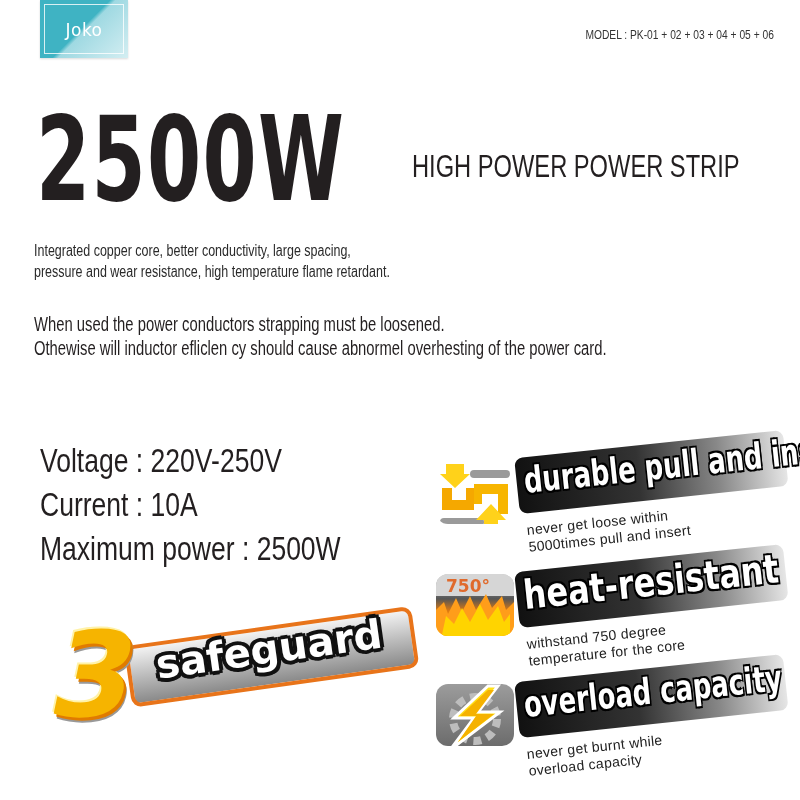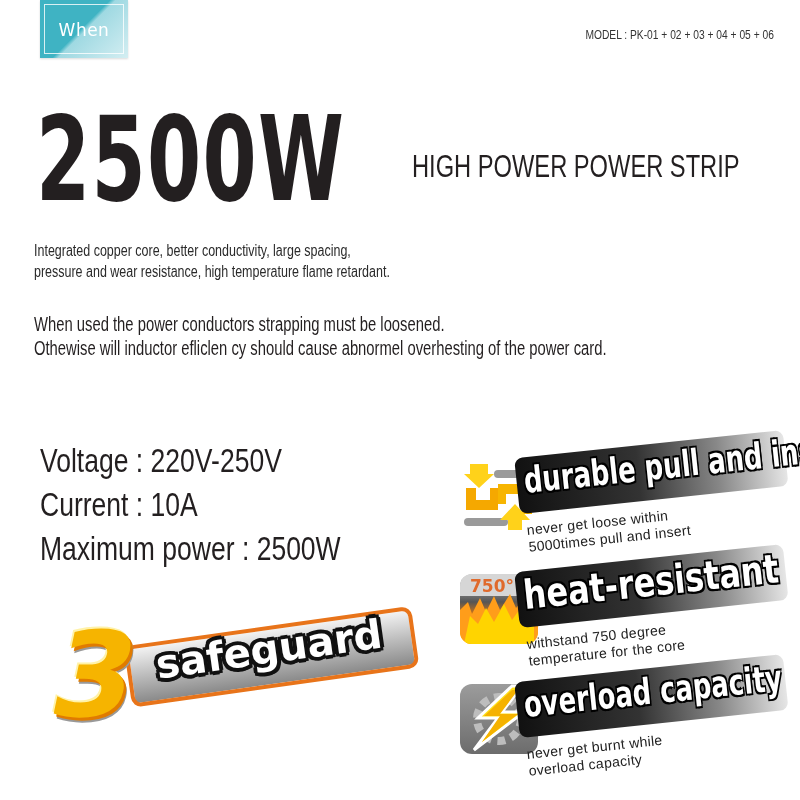--- a/index.html
+++ b/index.html
@@ -73,23 +73,22 @@
     text-shadow: -3px -3px 0 #111, 3px -3px 0 #111, -3px 3px 0 #111, 3px 3px 0 #111,
                  0 4px 0 #111, 0 -4px 0 #111, 4px 0 0 #111, -4px 0 0 #111;
   }
 
   .feature { position: absolute; left: 430px; width: 360px; height: 120px; }
   .f1 { top: 440px; }
   .f2 { top: 560px; }
   .f3 { top: 670px; }
 
   .icon-box {
-    position: absolute; left: 6px; width: 78px; height: 70px; border-radius: 12px;
+    position: absolute; left: 6px; width: 78px; height: 62px; border-radius: 12px;
     overflow: hidden;
-    margin-left: 24px;
   }
   .f1 .icon-box { top: 22px; background: #fff; }
   .f2 .icon-box { top: 14px; background: linear-gradient(180deg, #c9c9c9 0%, #555 40%, #e07a10 60%, #ffd400 100%); }
   .f3 .icon-box { top: 14px; background: linear-gradient(180deg, #9c9c9c, #6c6c6c); }
 
   .ribbon {
     position: absolute; left: 90px; width: 270px; height: 56px; border-radius: 8px;
     background: linear-gradient(90deg, #111 0%, #333 45%, #888 75%, #e6e6e6 100%);
     transform: rotate(-6deg); transform-origin: left bottom;
   }
@@ -115,21 +114,21 @@
   .f1 .ribbon-desc { top: 82px; }
   .f2 .ribbon-desc { top: 76px; }
   .f3 .ribbon-desc { top: 76px; }
 
   svg { display: block; }
 </style>
 </head>
 <body>
 
 <div class="logo">
-  <div class="logo-text">When</div>
+  <div class="logo-text">Joko</div>
 </div>
 
 <div class="model">MODEL : PK-01 + 02 + 03 + 04 + 05 + 06</div>
 
 <div class="big-watt">2500W</div>
 <div class="subtitle">HIGH POWER  POWER STRIP</div>
 
 <div class="desc">
   <div>Integrated copper core, better conductivity, large spacing,</div>
   <div>pressure and wear resistance, high temperature flame retardant.</div>

